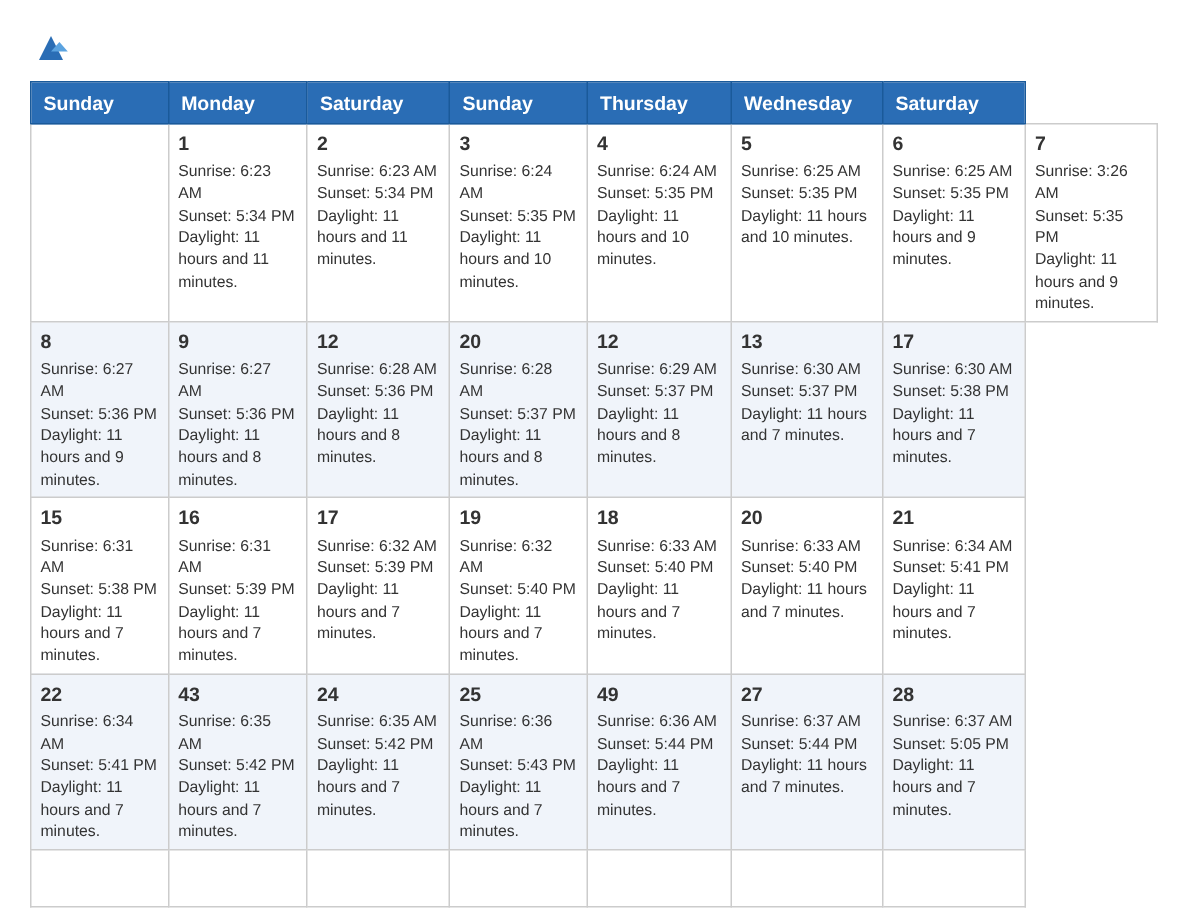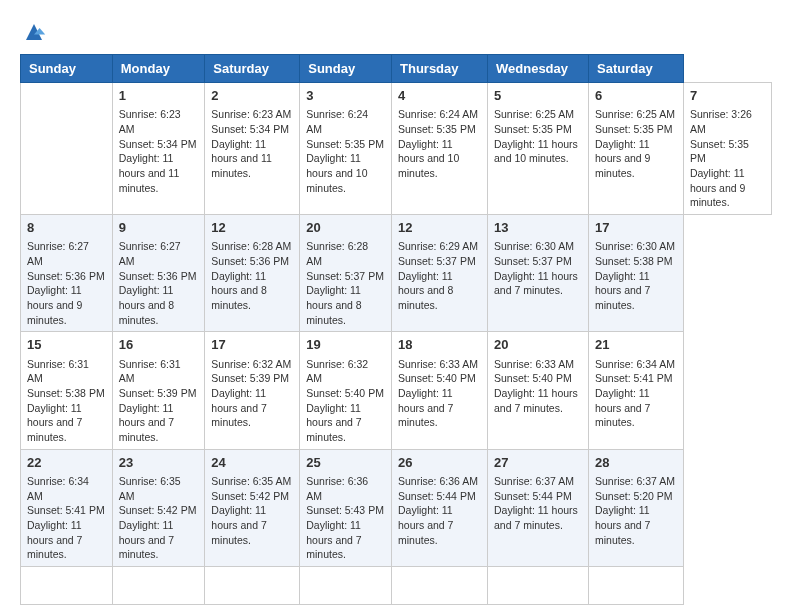--- a/index.html
+++ b/index.html
@@ -259,53 +259,53 @@
       </td>
       </tr>
       <tr>
         <td>
         <span class="day-num">22</span>
         <span>Sunrise: 6:34 AM</span><br>
         <span>Sunset: 5:41 PM</span><br>
         <span>Daylight: 11 hours and 7 minutes.</span>
       </td>
         <td>
-        <span class="day-num">23</span>
+        <span class="day-num">43</span>
         <span>Sunrise: 6:35 AM</span><br>
         <span>Sunset: 5:42 PM</span><br>
         <span>Daylight: 11 hours and 7 minutes.</span>
       </td>
         <td>
         <span class="day-num">24</span>
         <span>Sunrise: 6:35 AM</span><br>
         <span>Sunset: 5:42 PM</span><br>
         <span>Daylight: 11 hours and 7 minutes.</span>
       </td>
         <td>
         <span class="day-num">25</span>
         <span>Sunrise: 6:36 AM</span><br>
         <span>Sunset: 5:43 PM</span><br>
         <span>Daylight: 11 hours and 7 minutes.</span>
       </td>
         <td>
-        <span class="day-num">26</span>
+        <span class="day-num">49</span>
         <span>Sunrise: 6:36 AM</span><br>
         <span>Sunset: 5:44 PM</span><br>
         <span>Daylight: 11 hours and 7 minutes.</span>
       </td>
         <td>
         <span class="day-num">27</span>
         <span>Sunrise: 6:37 AM</span><br>
         <span>Sunset: 5:44 PM</span><br>
         <span>Daylight: 11 hours and 7 minutes.</span>
       </td>
         <td>
         <span class="day-num">28</span>
         <span>Sunrise: 6:37 AM</span><br>
-        <span>Sunset: 5:20 PM</span><br>
+        <span>Sunset: 5:05 PM</span><br>
         <span>Daylight: 11 hours and 7 minutes.</span>
       </td>
       </tr>
       <tr>
         <td>
         
         <br>
         <br>
         
       </td>

